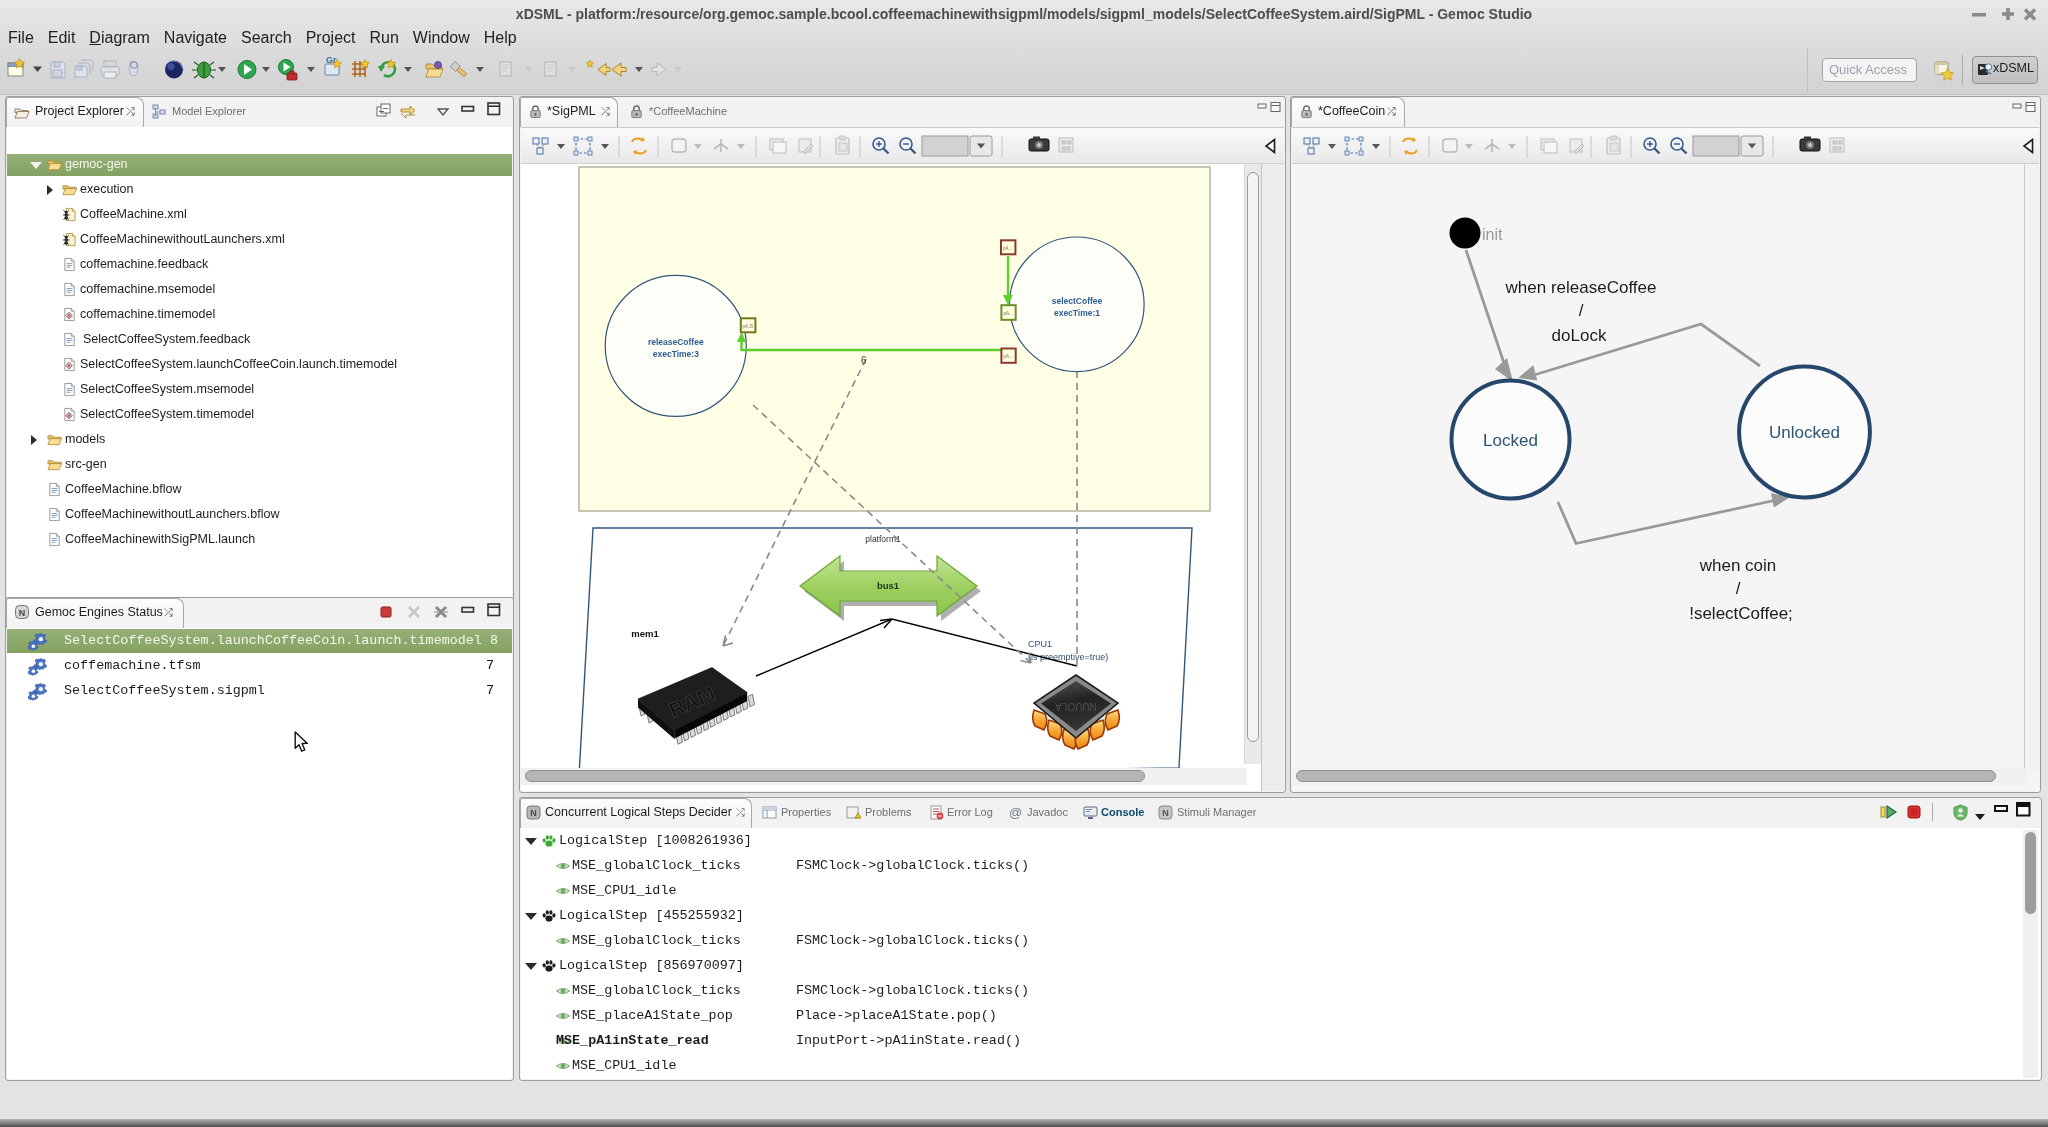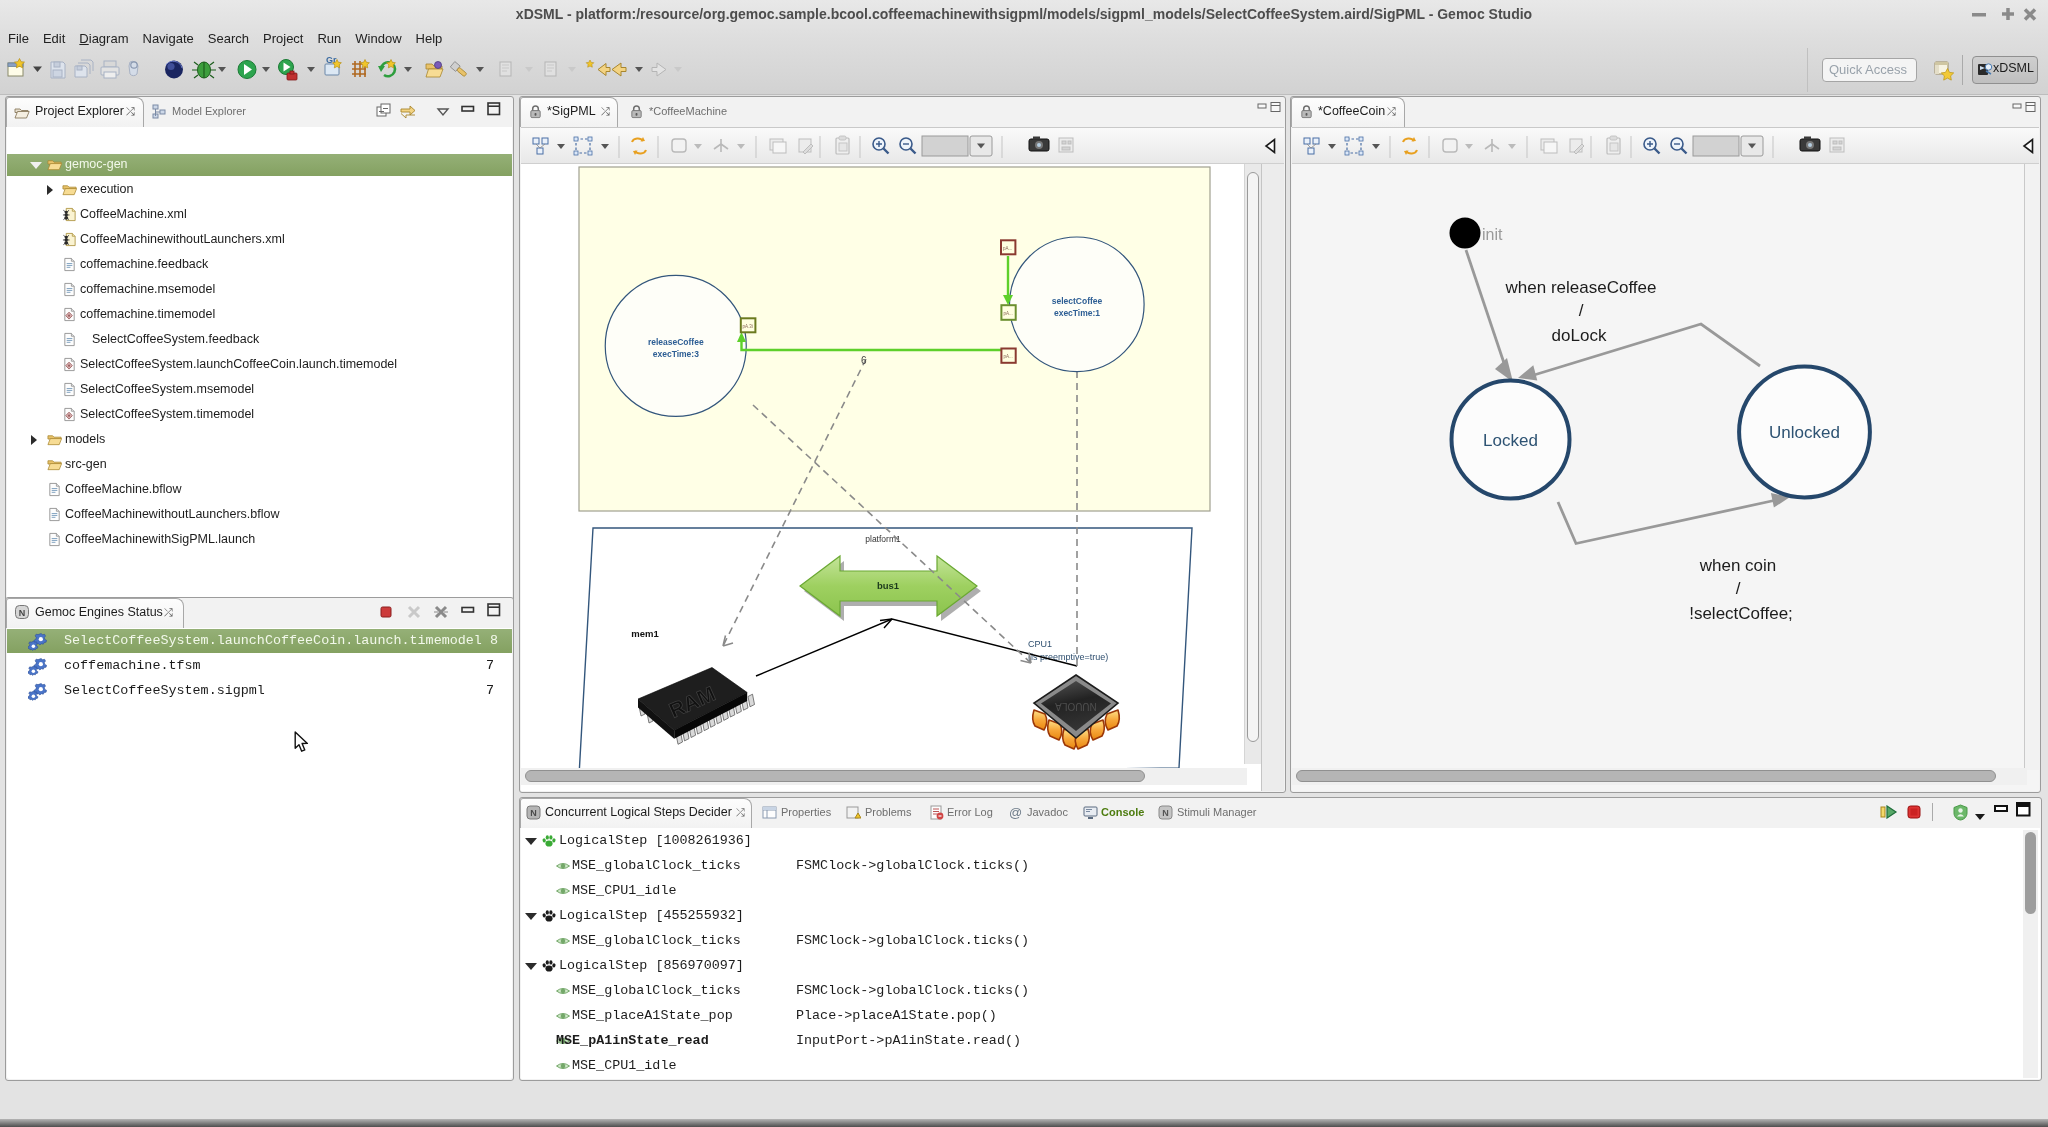--- a/index.html
+++ b/index.html
@@ -1,20 +1,20 @@
 <!DOCTYPE html>
 <html><head>
 <meta charset="utf-8">
 <style>
 * { margin:0; padding:0; box-sizing:border-box; }
 html,body { width:2048px; height:1127px; overflow:hidden; }
 body { font-family:"Liberation Sans", sans-serif; background:#e3e3e3; position:relative; }
 .abs { position:absolute; }
 #title-text { width:100%; text-align:center; top:6px; font-size:14px; font-weight:bold; color:#4d4d4d; }
-.menu-item { display:inline-block; margin:0 7px; font-size:13px; color:#222;text-align:right; }
+.menu-item { display:inline-block; margin:0 7px; font-size:16px; color:#222;text-align:right; }
 #menubar-inner { left:8px; top:29px; }
 #topchrome { left:0; top:0; width:2048px; height:95px; background:linear-gradient(#e8e8e8 0%, #dedede 40%, #d2d2d2 100%); border-bottom:1px solid #bdbdbd; }
 
 
 #quickaccess { left:1822px; top:58px; width:95px; height:24px; background:#f4f4f4; border:1px solid #a5a5a5; border-radius:4px; font-size:13px; color:#99a2ab; padding:3px 6px; }
 #qa-sep { left:1807px; top:48px; height:44px; width:1px; background:#c0c0c0; }
 #persp-sep { left:1962px; top:55px; height:30px; width:1px; background:#aaa; }
 #xdsml-btn { left:1972px; top:56px; width:66px; height:28px; background:linear-gradient(#cfcfcf,#bfbfbf); border:1px solid #909090; border-radius:4px; font-size:14px; color:#1a1a1a; text-align:center; padding-top:4px; }
 
 
@@ -380,21 +380,21 @@
     <div class="trow" style="top:177px;">
         <svg class="ti" style="left:55px;">
           <use href="#filetime"></use>
         </svg>
         <span class="lbl" style="left:73px;">coffemachine.timemodel</span>
       </div>
     <div class="trow" style="top:202px;">
         <svg class="ti" style="left:55px;">
           <use href="#filetxt"></use>
         </svg>
-        <span class="lbl" style="left:85px;">SelectCoffeeSystem.feedback</span>
+        <span class="lbl" style="left:76px;">SelectCoffeeSystem.feedback</span>
       </div>
     <div class="trow" style="top:227px;">
         <svg class="ti" style="left:55px;">
           <use href="#filetime"></use>
         </svg>
         <span class="lbl" style="left:73px;">SelectCoffeeSystem.launchCoffeeCoin.launch.timemodel</span>
       </div>
     <div class="trow" style="top:252px;">
         <svg class="ti" style="left:55px;">
           <use href="#filetxt"></use>
@@ -699,21 +699,21 @@
     </svg>
   <span class="btabt" style="left:427px;">Error Log</span>
   <svg class="btabi" style="left:409px;" viewBox="0 0 15 15">
       <rect x="2" y="1" width="10" height="13" fill="#fdfdfd" stroke="#999"></rect>
       <path d="M4 4 h6 M4 6.5 h6 M4 9 h4" stroke="#b55" stroke-width="1"></path>
       <circle cx="11" cy="11" r="3.4" fill="#d04545"></circle>
       <path d="M9.5 11 h3" stroke="#fff" stroke-width="1.2"></path>
     </svg>
   <span class="btabt" style="left:507px;">Javadoc</span>
   <span style="position:absolute; left:489px; top:7px; font-size:13px; color:#6e7c8a;">@</span>
-  <span class="btabt" style="left:581px; font-weight:bold; color:#4d7c0f;">Console</span>
+  <span class="btabt" style="left:581px; font-weight:bold; color:#0c4a6e;">Console</span>
   <svg class="btabi" style="left:563px;" viewBox="0 0 15 15">
       <rect x="1" y="2" width="13" height="9" rx="1" fill="#e8ecf2" stroke="#5a6a80"></rect>
       <rect x="5" y="12" width="5" height="2" fill="#5a6a80"></rect>
       <path d="M3 4.5 h6 M3 6.5 h4" stroke="#7a8aa0" stroke-width="1"></path>
     </svg>
   <span class="btabt" style="left:657px;">Stimuli Manager</span>
   <svg class="btabi" style="left:638px;" viewBox="0 0 15 15">
       <rect x="1" y="1" width="13" height="13" rx="3" fill="#c5c5c5" stroke="#8a8a8a"></rect>
       <text x="7.5" y="11" font-size="9" font-weight="bold" fill="#555" text-anchor="middle">N</text>
     </svg>

